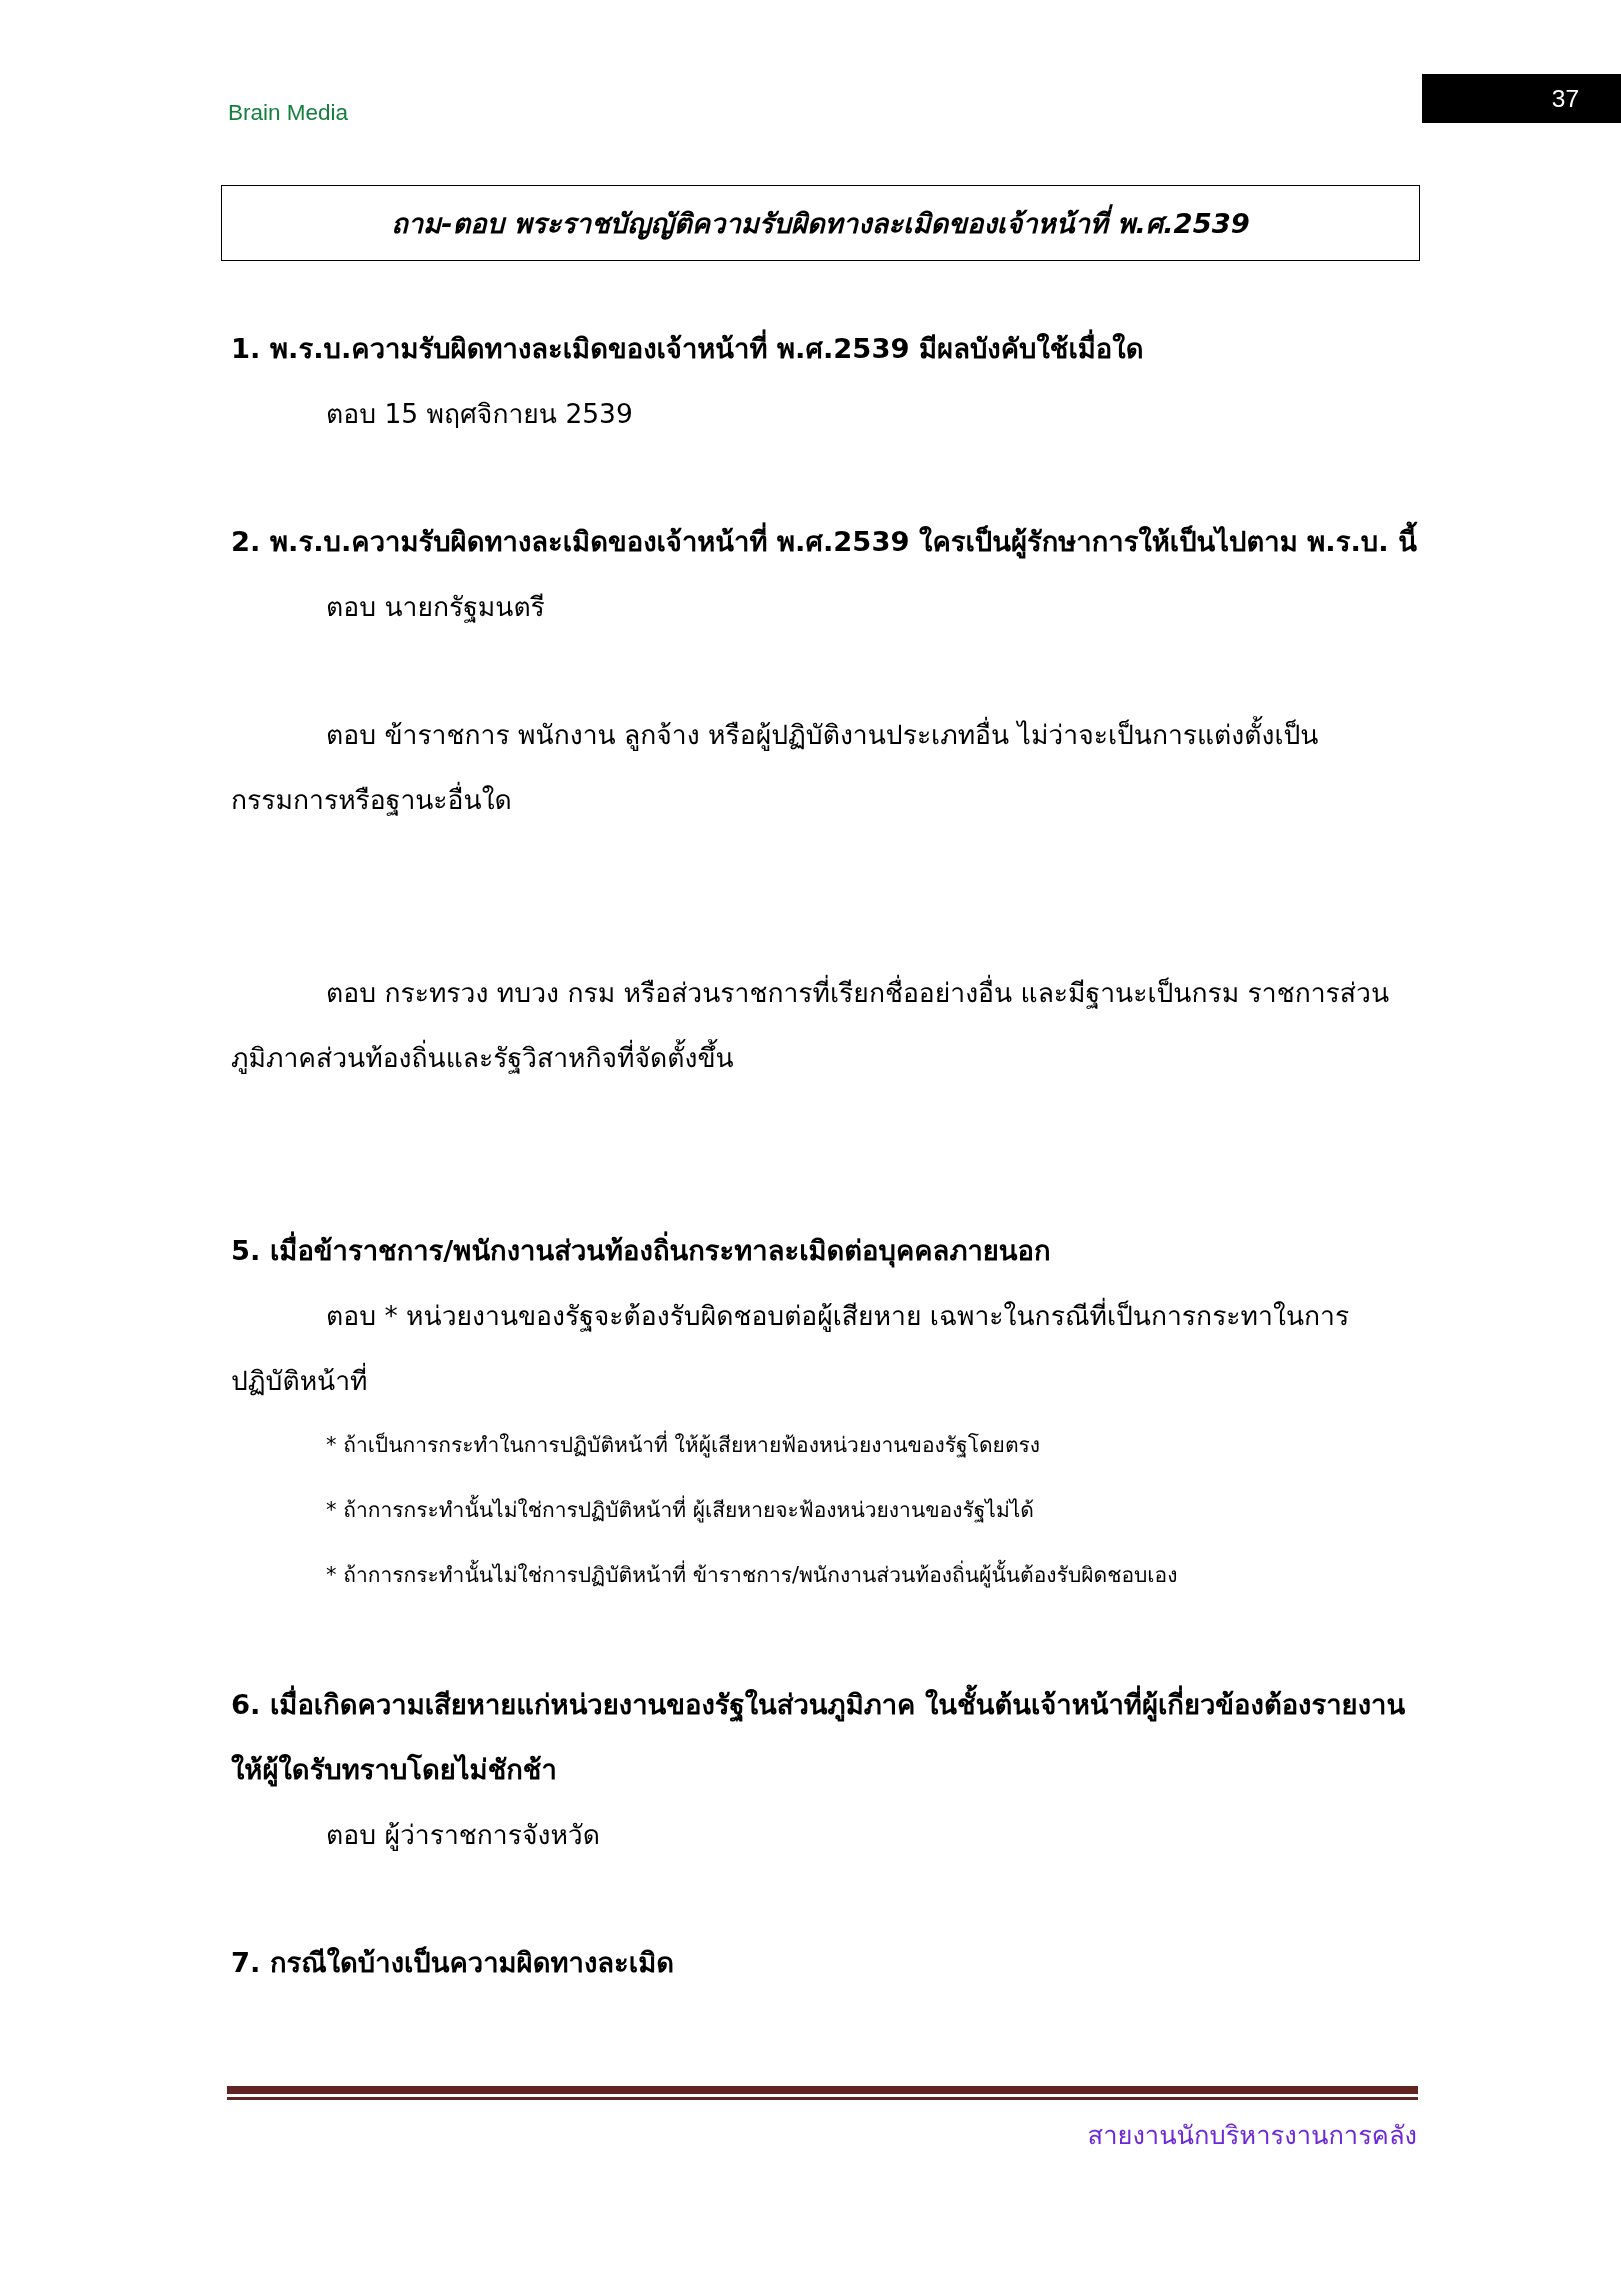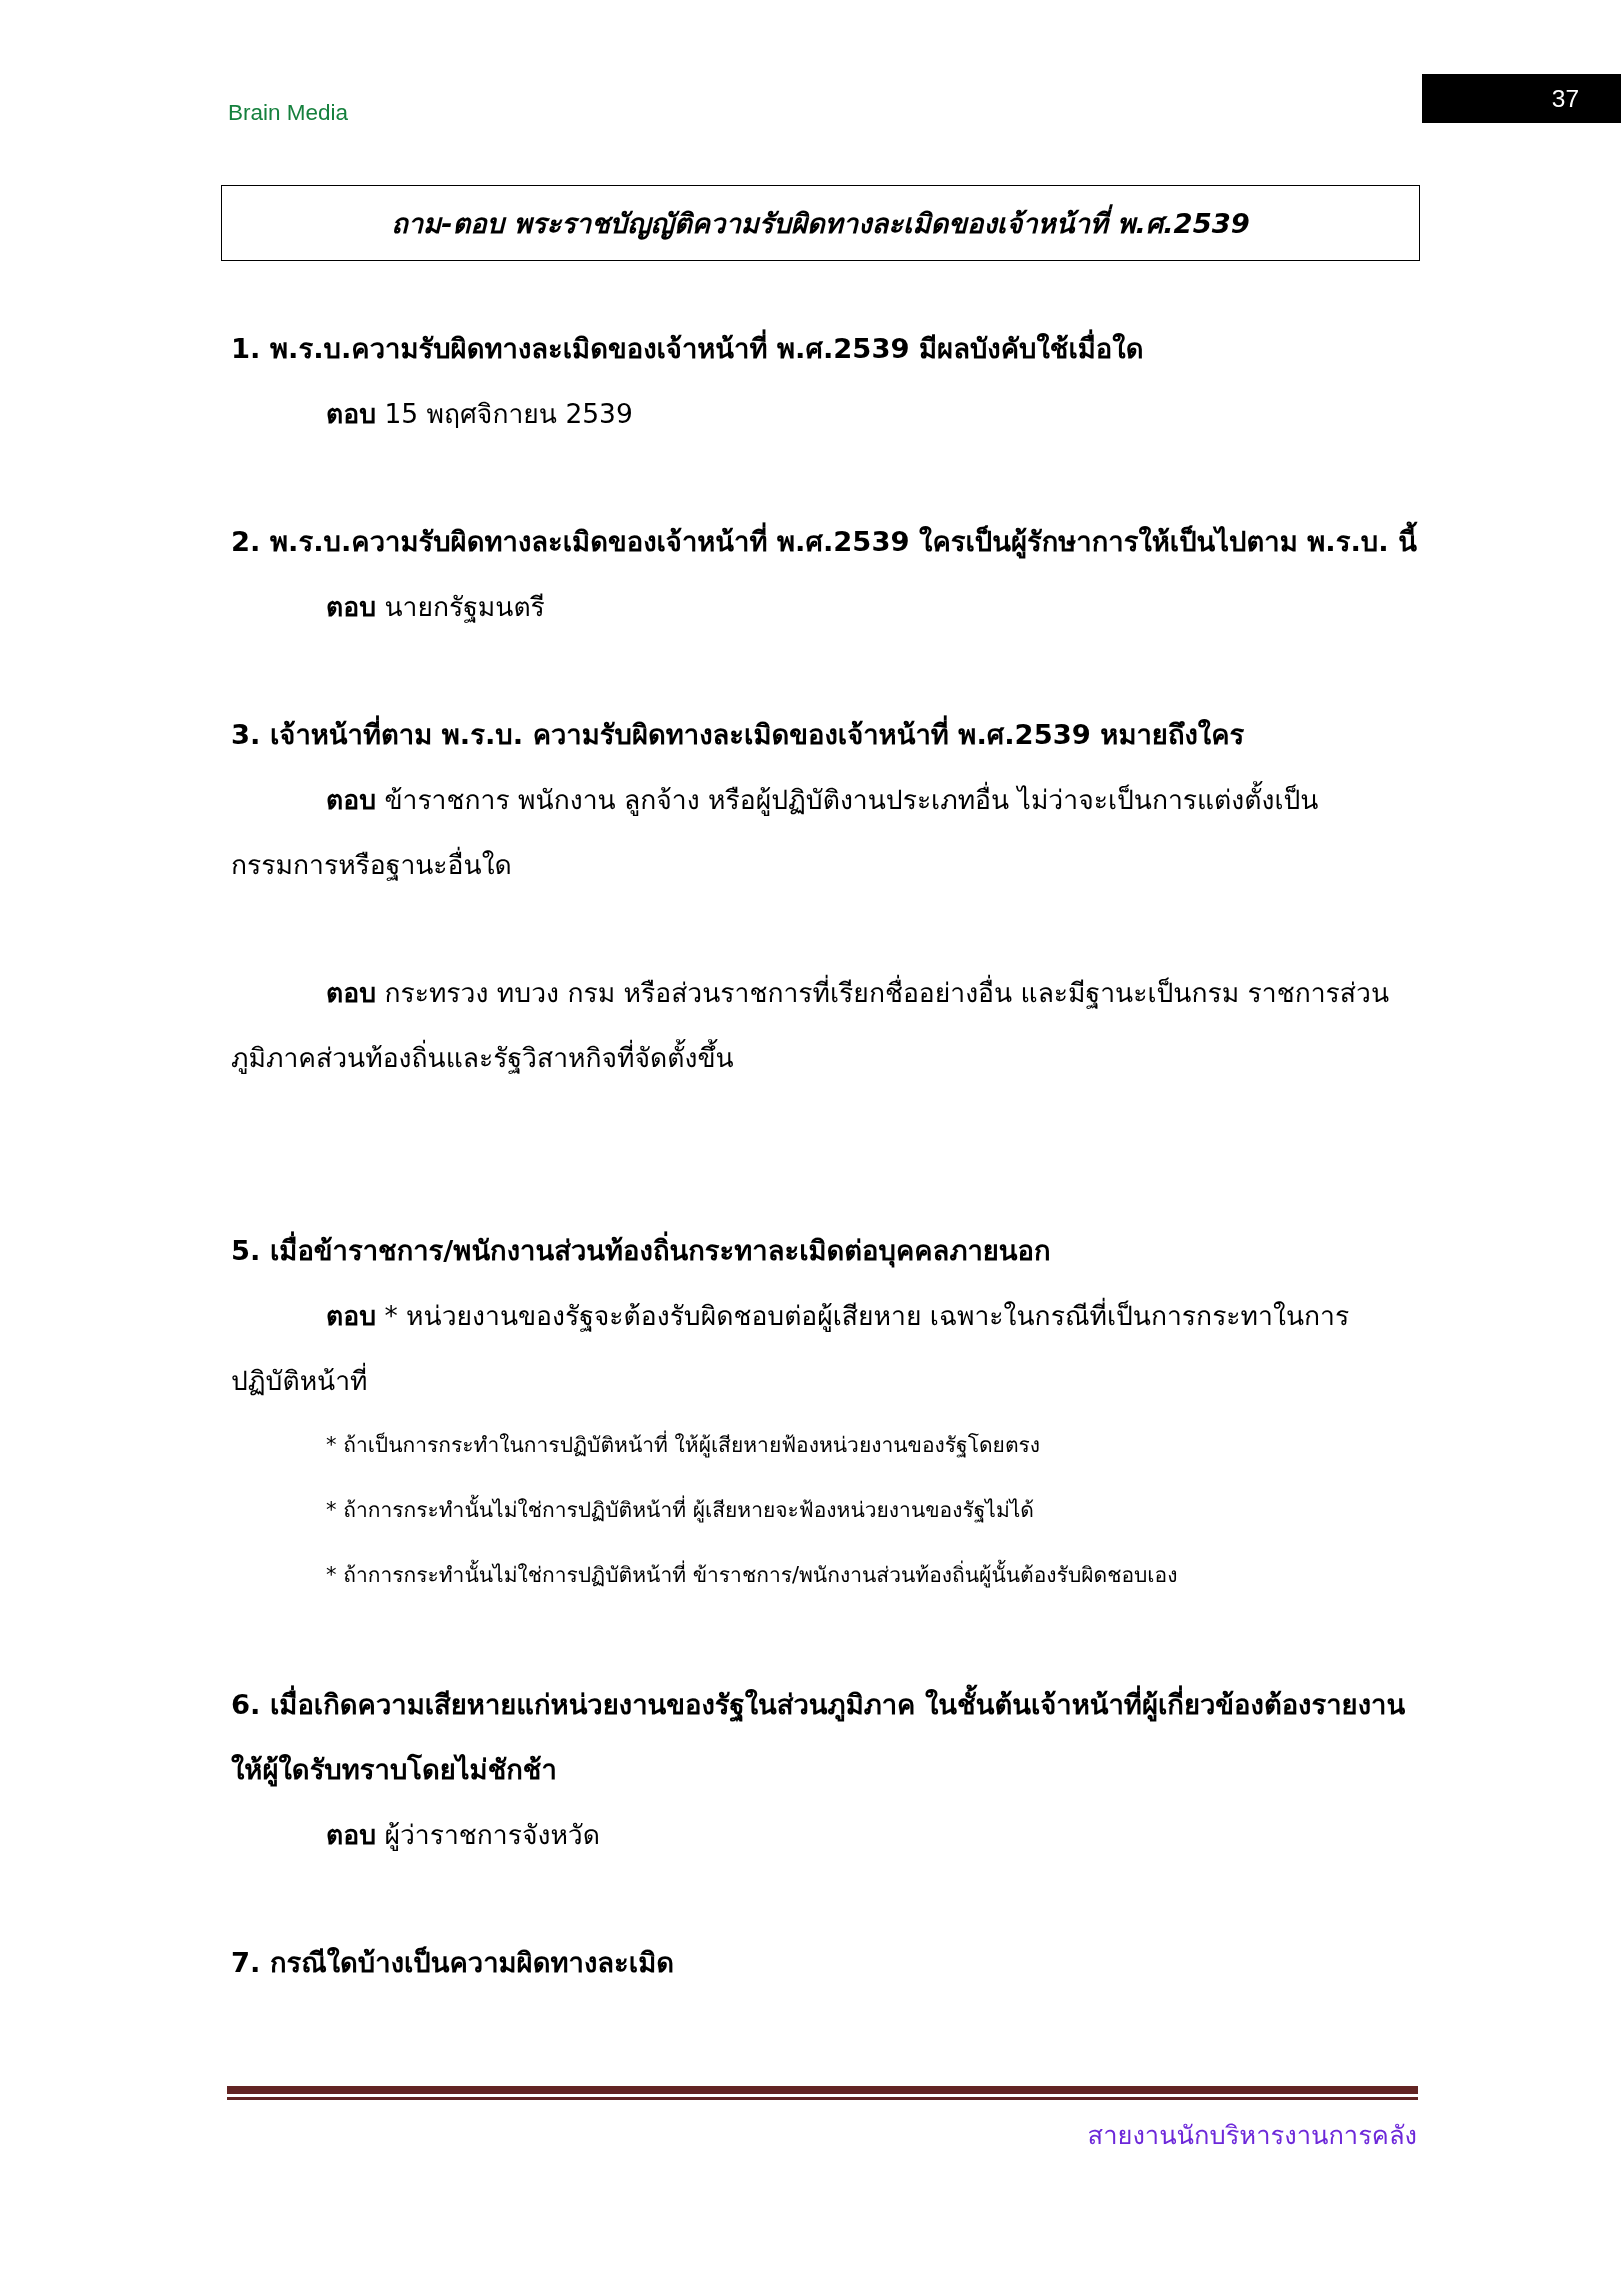--- a/index.html
+++ b/index.html
@@ -67,21 +67,21 @@
       white-space: nowrap;
     }
     .a {
       font-size: 26.5px;
       line-height: 65px;
     }
     .a .first {
       padding-left: 95px;
     }
     .a-label {
-      font-weight: bold;
+      font-weight: normal;
       margin-top: 17px;
     }
     .bullet {
       padding-left: 95px;
       font-size: 21px;
       line-height: 65px;
       white-space: nowrap;
     }
     .footer-rule-thick {
       position: absolute;
@@ -127,21 +127,20 @@
 </div>
 
 <div class="qa" style="top:509px;">
   <div class="q">2. พ.ร.บ.ความรับผิดทางละเมิดของเจ้าหน้าที่ พ.ศ.2539 ใครเป็นผู้รักษาการให้เป็นไปตาม พ.ร.บ. นี้</div>
   <div class="a">
     <div class="first"><span class="a-label">ตอบ</span> <span>นายกรัฐมนตรี</span></div>
   </div>
 </div>
 
 <div class="qa" style="top:702px;">
-  <div class="q">3. เจ้าหน้าที่ตาม พ.ร.บ. ความรับผิดทางละเมิดของเจ้าหน้าที่ พ.ศ.2539 หมายถึงใคร</div>
   <div class="a">
     <div class="first"><span class="a-label">ตอบ</span> <span>ข้าราชการ พนักงาน ลูกจ้าง หรือผู้ปฏิบัติงานประเภทอื่น ไม่ว่าจะเป็นการแต่งตั้งเป็น</span></div>
     <div>กรรมการหรือฐานะอื่นใด</div>
   </div>
 </div>
 
 <div class="qa" style="top:960px;">
   <div class="a">
     <div class="first"><span class="a-label">ตอบ</span> <span>กระทรวง ทบวง กรม หรือส่วนราชการที่เรียกชื่ออย่างอื่น และมีฐานะเป็นกรม ราชการส่วน</span></div>
     <div>ภูมิภาคส่วนท้องถิ่นและรัฐวิสาหกิจที่จัดตั้งขึ้น</div>

